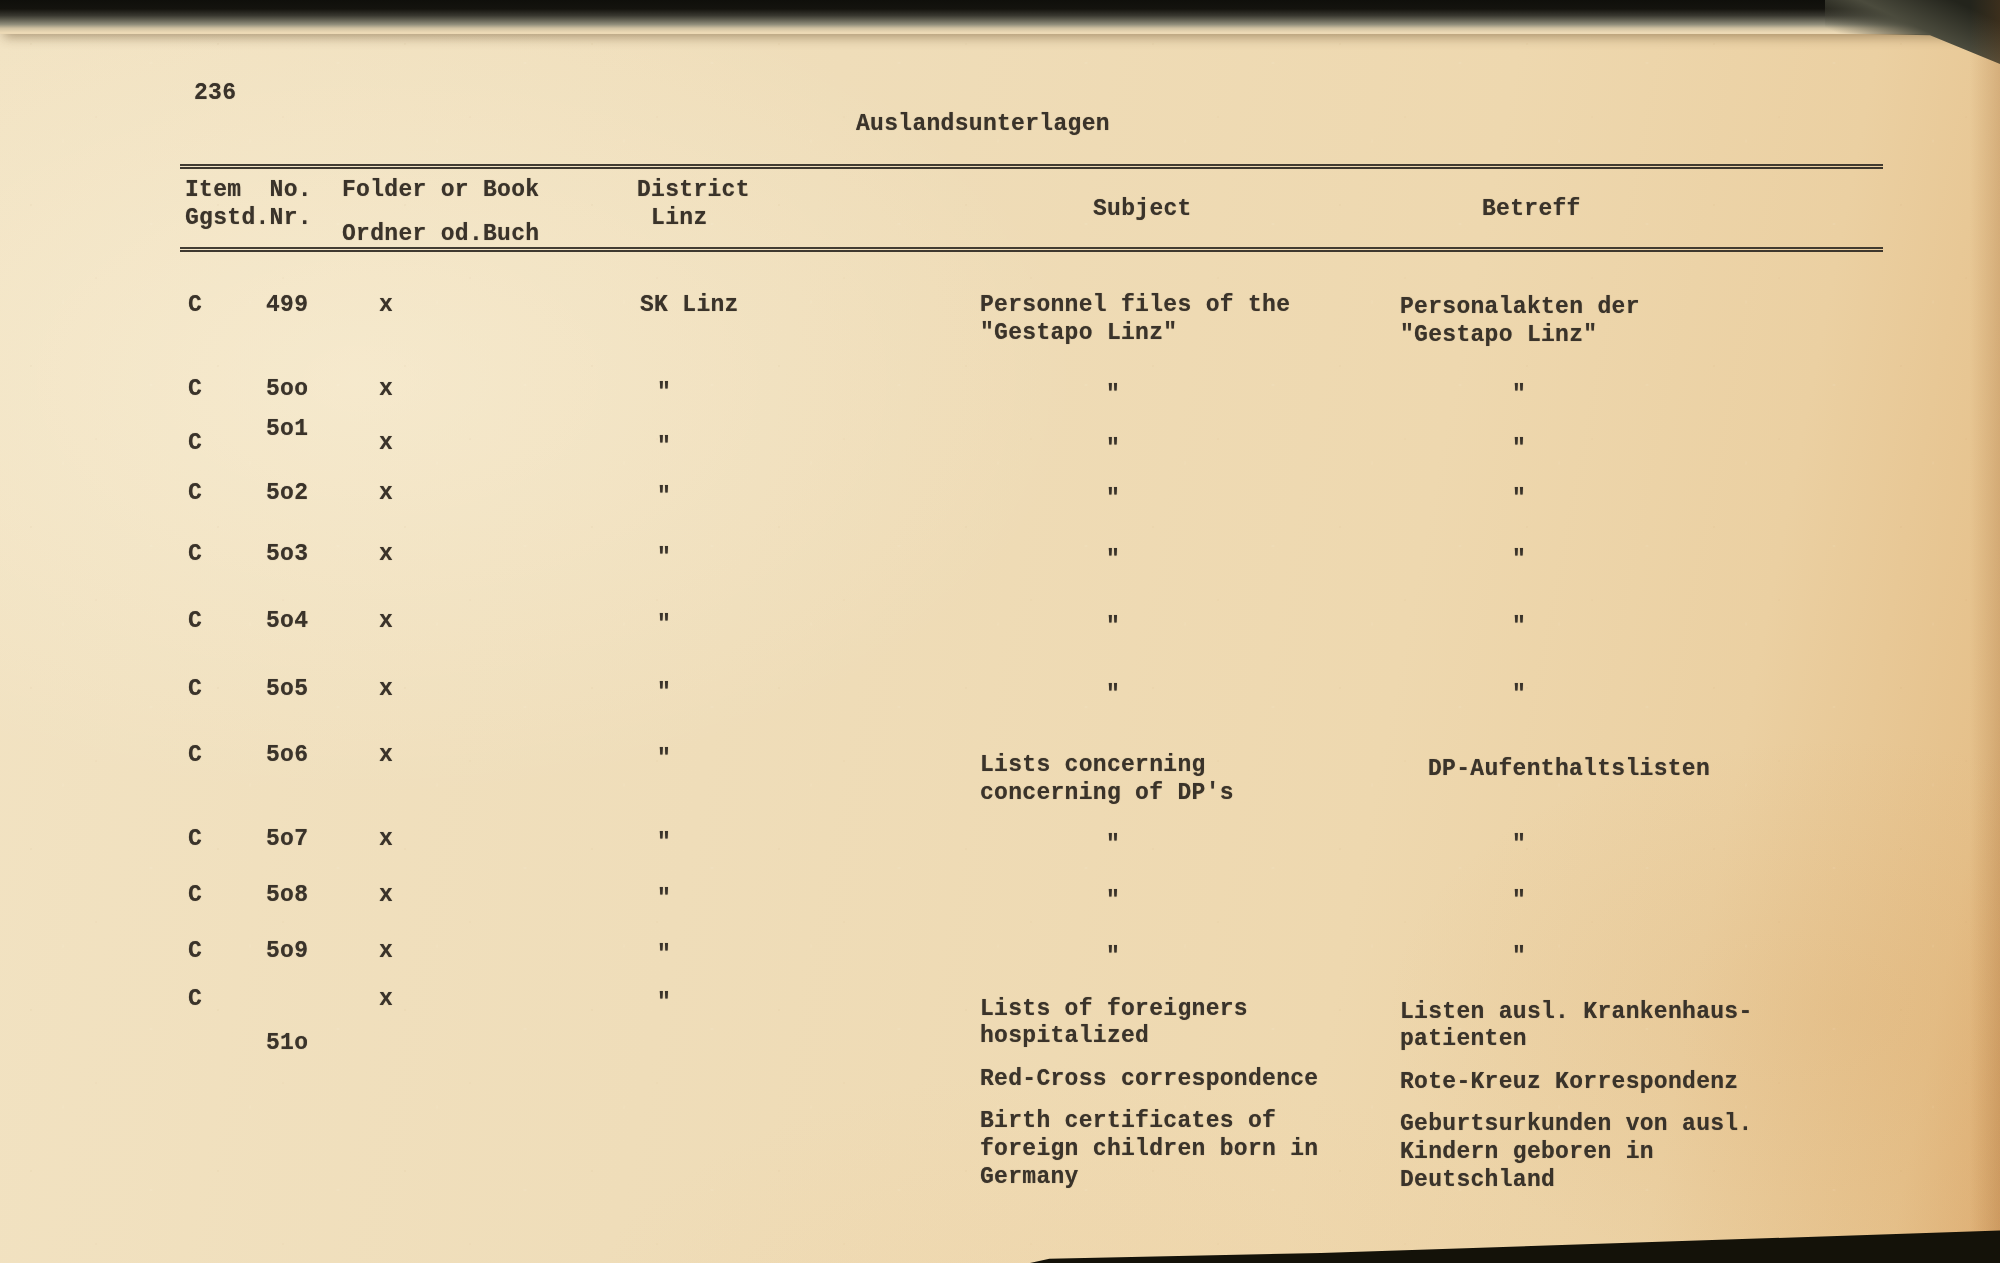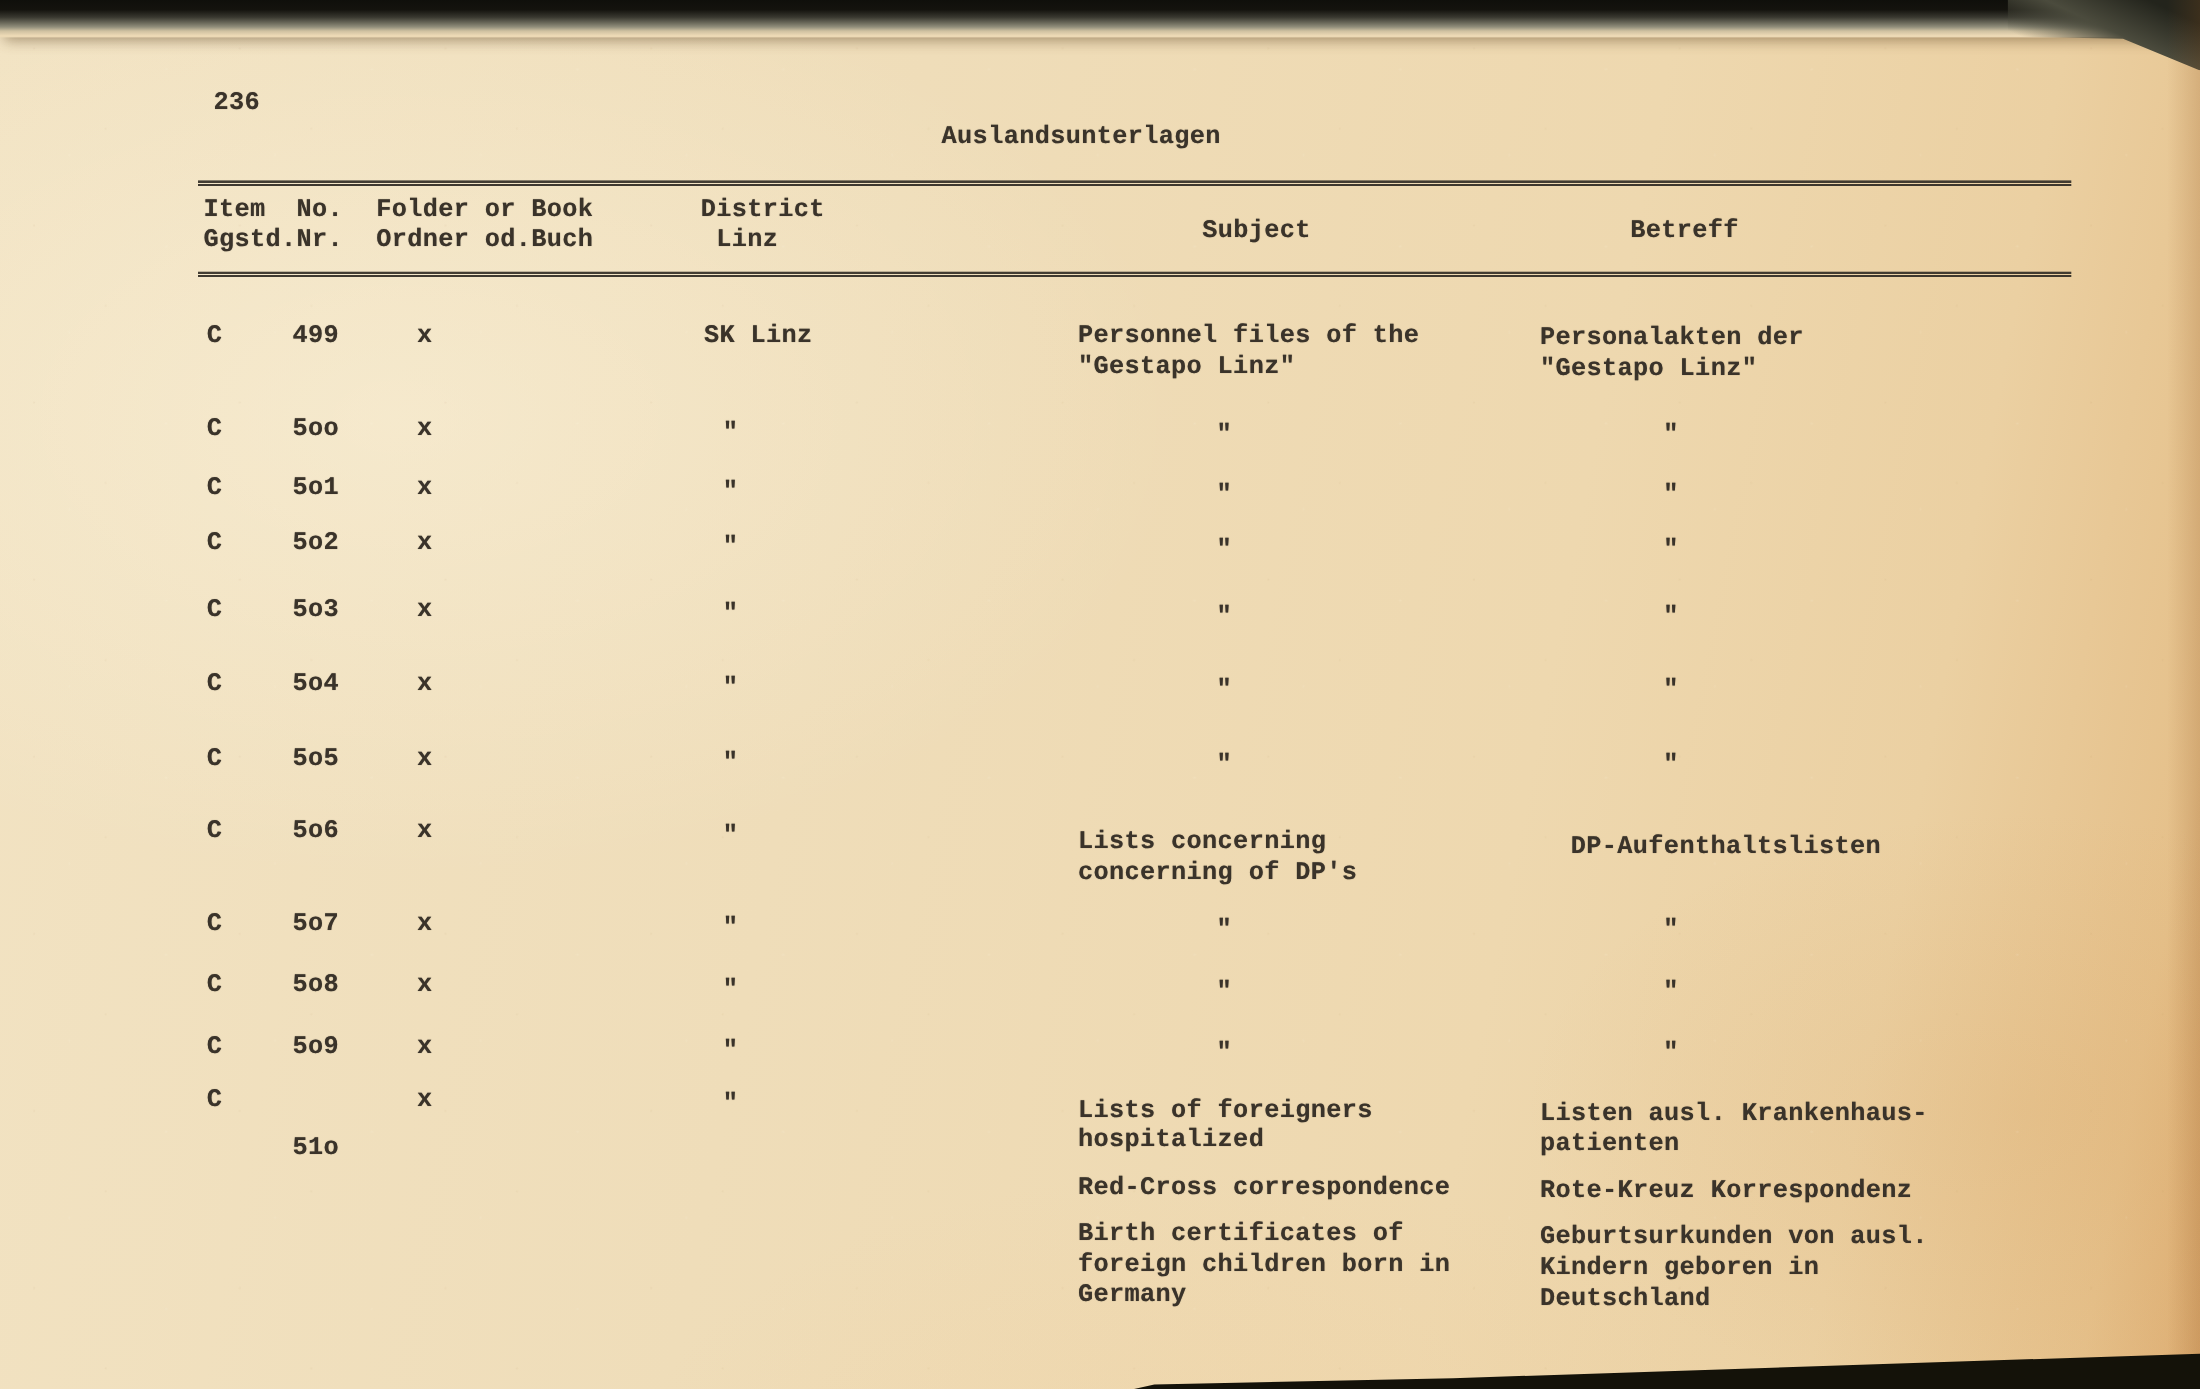--- a/index.html
+++ b/index.html
@@ -69,21 +69,21 @@
 
   <span class="t" style="left:194px;top:80px">236</span>
   <span class="t" style="left:856px;top:111px">Auslandsunterlagen</span>
 
   <div class="rule" style="top:164px"></div>
   <div class="rule" style="top:247px"></div>
 
   <span class="t" style="left:185px;top:177px">Item  No.</span>
   <span class="t" style="left:185px;top:205px">Ggstd.Nr.</span>
   <span class="t" style="left:342px;top:177px">Folder or Book</span>
-  <span class="t" style="left:342px;top:205px">Ordner od.Buch</span>
+  <span class="t" style="left:342px;top:221px">Ordner od.Buch</span>
   <span class="t" style="left:637px;top:177px">District</span>
   <span class="t" style="left:637px;top:205px"> Linz</span>
   <span class="t" style="left:1093px;top:196px">Subject</span>
   <span class="t" style="left:1482px;top:196px">Betreff</span>
 
   <span class="t" style="left:188px;top:292px">C</span>
   <span class="t" style="left:266px;top:292px">499</span>
   <span class="t" style="left:379px;top:292px">x</span>
   <span class="t" style="left:640px;top:292px">SK Linz</span>
   <span class="t" style="left:980px;top:292px">Personnel files of the</span>
@@ -92,21 +92,21 @@
   <span class="t" style="left:1400px;top:322px">"Gestapo Linz"</span>
 
   <span class="t" style="left:188px;top:376px">C</span>
   <span class="t" style="left:266px;top:376px">5oo</span>
   <span class="t" style="left:379px;top:376px">x</span>
   <span class="t" style="left:657px;top:380px">"</span>
   <span class="t" style="left:1106px;top:382px">"</span>
   <span class="t" style="left:1512px;top:382px">"</span>
 
   <span class="t" style="left:188px;top:430px">C</span>
-  <span class="t" style="left:266px;top:430px">5o1</span>
+  <span class="t" style="left:266px;top:416px">5o1</span>
   <span class="t" style="left:379px;top:430px">x</span>
   <span class="t" style="left:657px;top:434px">"</span>
   <span class="t" style="left:1106px;top:436px">"</span>
   <span class="t" style="left:1512px;top:436px">"</span>
 
   <span class="t" style="left:188px;top:480px">C</span>
   <span class="t" style="left:266px;top:480px">5o2</span>
   <span class="t" style="left:379px;top:480px">x</span>
   <span class="t" style="left:657px;top:484px">"</span>
   <span class="t" style="left:1106px;top:486px">"</span>

